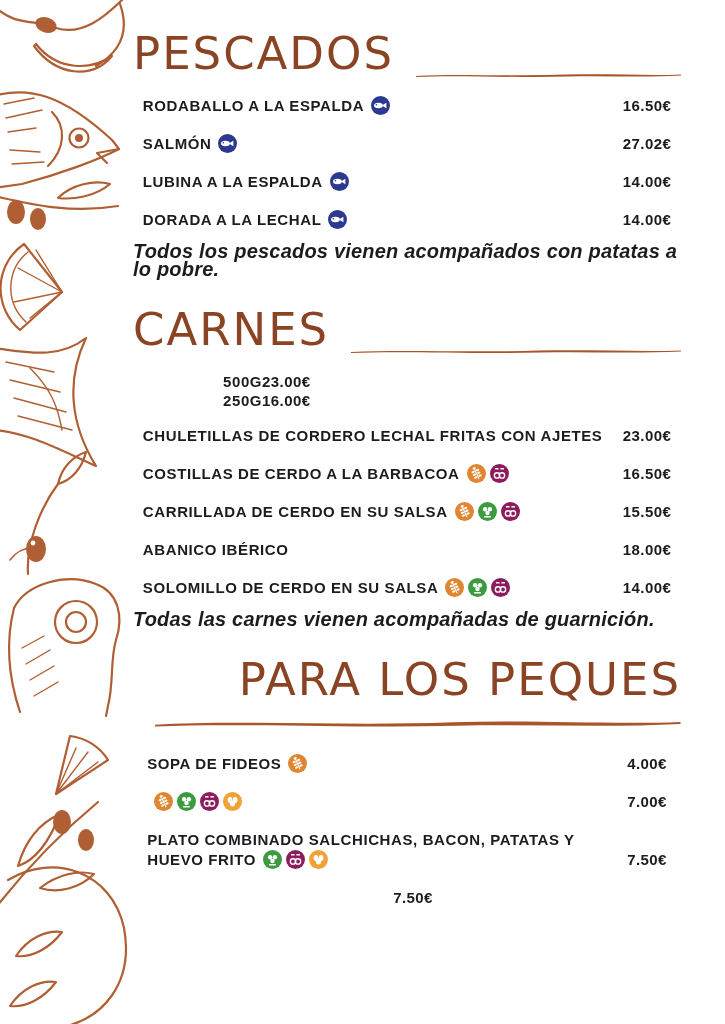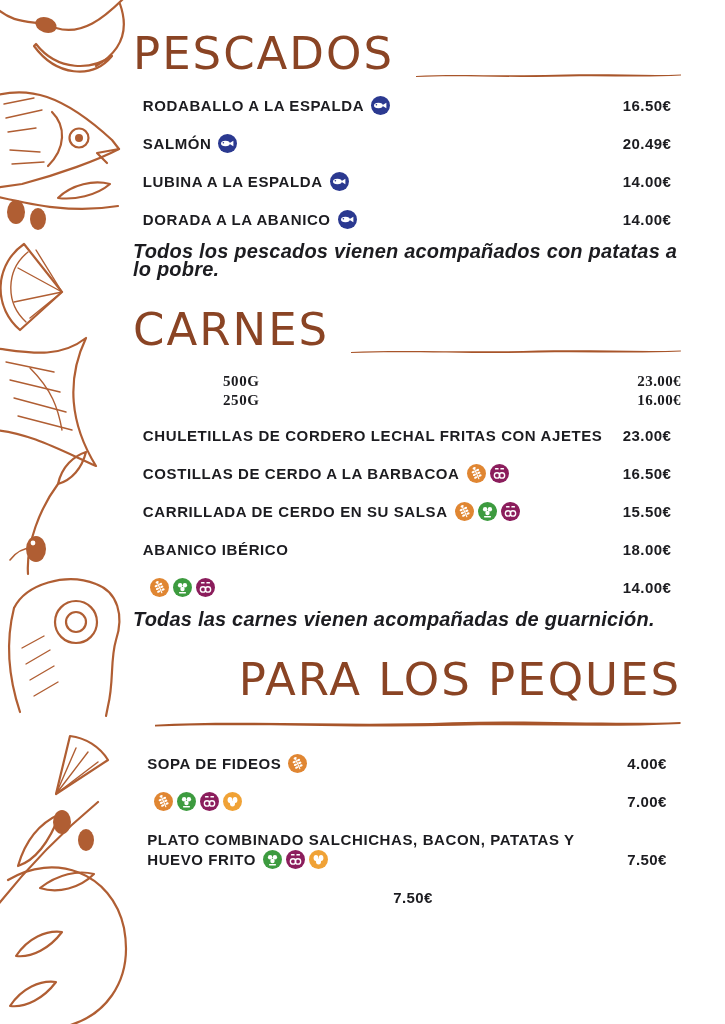--- a/index.html
+++ b/index.html
@@ -28,21 +28,21 @@
     color:#1c1c20;white-space:nowrap;margin-left:12px;
   }
   .badges{display:inline-flex;gap:4px;vertical-align:-4px;margin-left:7px;}
   .badge{width:19px;height:19px;display:block;}
   .note{
     font-style:italic;font-weight:700;font-size:20px;line-height:18px;color:#1c1c20;
     margin:-6px 0 26px 0;letter-spacing:.2px;
   }
   .ventry{margin-bottom:16px;}
   .ventry .vtitle{font-weight:700;font-size:15px;line-height:20px;letter-spacing:.6px;color:#1c1c20;}
-  .vrow{display:flex;align-items:center;justify-content:space-between;line-height:19px;font-family:Liberation Serif, serif;}
+  .vrow{display:flex;align-items:center;justify-content:flex-start;line-height:19px;}
   .vlabel{padding-left:90px;font-weight:700;font-size:15px;letter-spacing:.6px;color:#1c1c20;}
   .vprice{font-weight:700;font-size:15px;letter-spacing:.4px;color:#1c1c20;white-space:nowrap;}
   .sec-peques .sec-head{margin-bottom:22px;margin-top:4px;flex-direction:column;}
 </style>
 </head>
 <body>
 
 <svg class="deco" width="135" height="1024" viewBox="0 0 135 1024" fill="none" stroke="#b05e33" stroke-width="2.2" stroke-linecap="round" stroke-linejoin="round">
   <g>
     <path d="M-6,6 C14,26 34,20 52,26"></path>
@@ -128,35 +128,35 @@
       </div>
       <div class="row">
         <div class="name"><span>SALMÓN</span><span class="badges">
             <svg class="badge" viewBox="0 0 24 24">
               <circle cx="12" cy="12" r="12" fill="#2b3990"></circle>
               <ellipse cx="9.4" cy="12" rx="5.6" ry="3.4" fill="#fff"></ellipse>
               <path d="M13.8 12 L19.4 8.4 L19.4 15.6 Z" fill="#fff"></path>
               <circle cx="6.8" cy="11" r="1" fill="#2b3990"></circle>
             </svg>
           </span></div>
-        <div class="price">20.49€</div>
+        <div class="price">27.02€</div>
       </div>
       <div class="row">
         <div class="name"><span>LUBINA A LA ESPALDA</span><span class="badges">
             <svg class="badge" viewBox="0 0 24 24">
               <circle cx="12" cy="12" r="12" fill="#2b3990"></circle>
               <ellipse cx="9.4" cy="12" rx="5.6" ry="3.4" fill="#fff"></ellipse>
               <path d="M13.8 12 L19.4 8.4 L19.4 15.6 Z" fill="#fff"></path>
               <circle cx="6.8" cy="11" r="1" fill="#2b3990"></circle>
             </svg>
           </span></div>
         <div class="price">14.00€</div>
       </div>
       <div class="row">
-        <div class="name"><span>DORADA A LA ABANICO</span><span class="badges">
+        <div class="name"><span>DORADA A LA LECHAL</span><span class="badges">
             <svg class="badge" viewBox="0 0 24 24">
               <circle cx="12" cy="12" r="12" fill="#2b3990"></circle>
               <ellipse cx="9.4" cy="12" rx="5.6" ry="3.4" fill="#fff"></ellipse>
               <path d="M13.8 12 L19.4 8.4 L19.4 15.6 Z" fill="#fff"></path>
               <circle cx="6.8" cy="11" r="1" fill="#2b3990"></circle>
             </svg>
           </span></div>
         <div class="price">14.00€</div>
       </div>
       <div class="note">Todos los pescados vienen acompañados con patatas a lo pobre.</div>
@@ -237,21 +237,21 @@
               <circle cx="15.1" cy="14.4" r="3.4" fill="none" stroke="#fff" stroke-width="1.7"></circle>
             </svg>
           </span></div>
         <div class="price">15.50€</div>
       </div>
       <div class="row">
         <div class="name"><span>ABANICO IBÉRICO</span></div>
         <div class="price">18.00€</div>
       </div>
       <div class="row">
-        <div class="name"><span class="badges">
+        <div class="name"><span>SOLOMILLO DE CERDO EN SU SALSA</span><span class="badges">
             <svg class="badge" viewBox="0 0 24 24">
               <circle cx="12" cy="12" r="12" fill="#e08632"></circle>
               <g transform="rotate(-24 12 12)" fill="#fff">
                 <rect x="11.3" y="4.5" width="1.4" height="15.5" rx="0.7"></rect>
                 <ellipse cx="12" cy="4.8" rx="2.1" ry="1.35"></ellipse>
                 <ellipse cx="9" cy="8.6" rx="2.1" ry="1.35"></ellipse>
                 <ellipse cx="15" cy="8.6" rx="2.1" ry="1.35"></ellipse>
                 <ellipse cx="9" cy="12.4" rx="2.1" ry="1.35"></ellipse>
                 <ellipse cx="15" cy="12.4" rx="2.1" ry="1.35"></ellipse>
                 <ellipse cx="9" cy="16.2" rx="2.1" ry="1.35"></ellipse>

